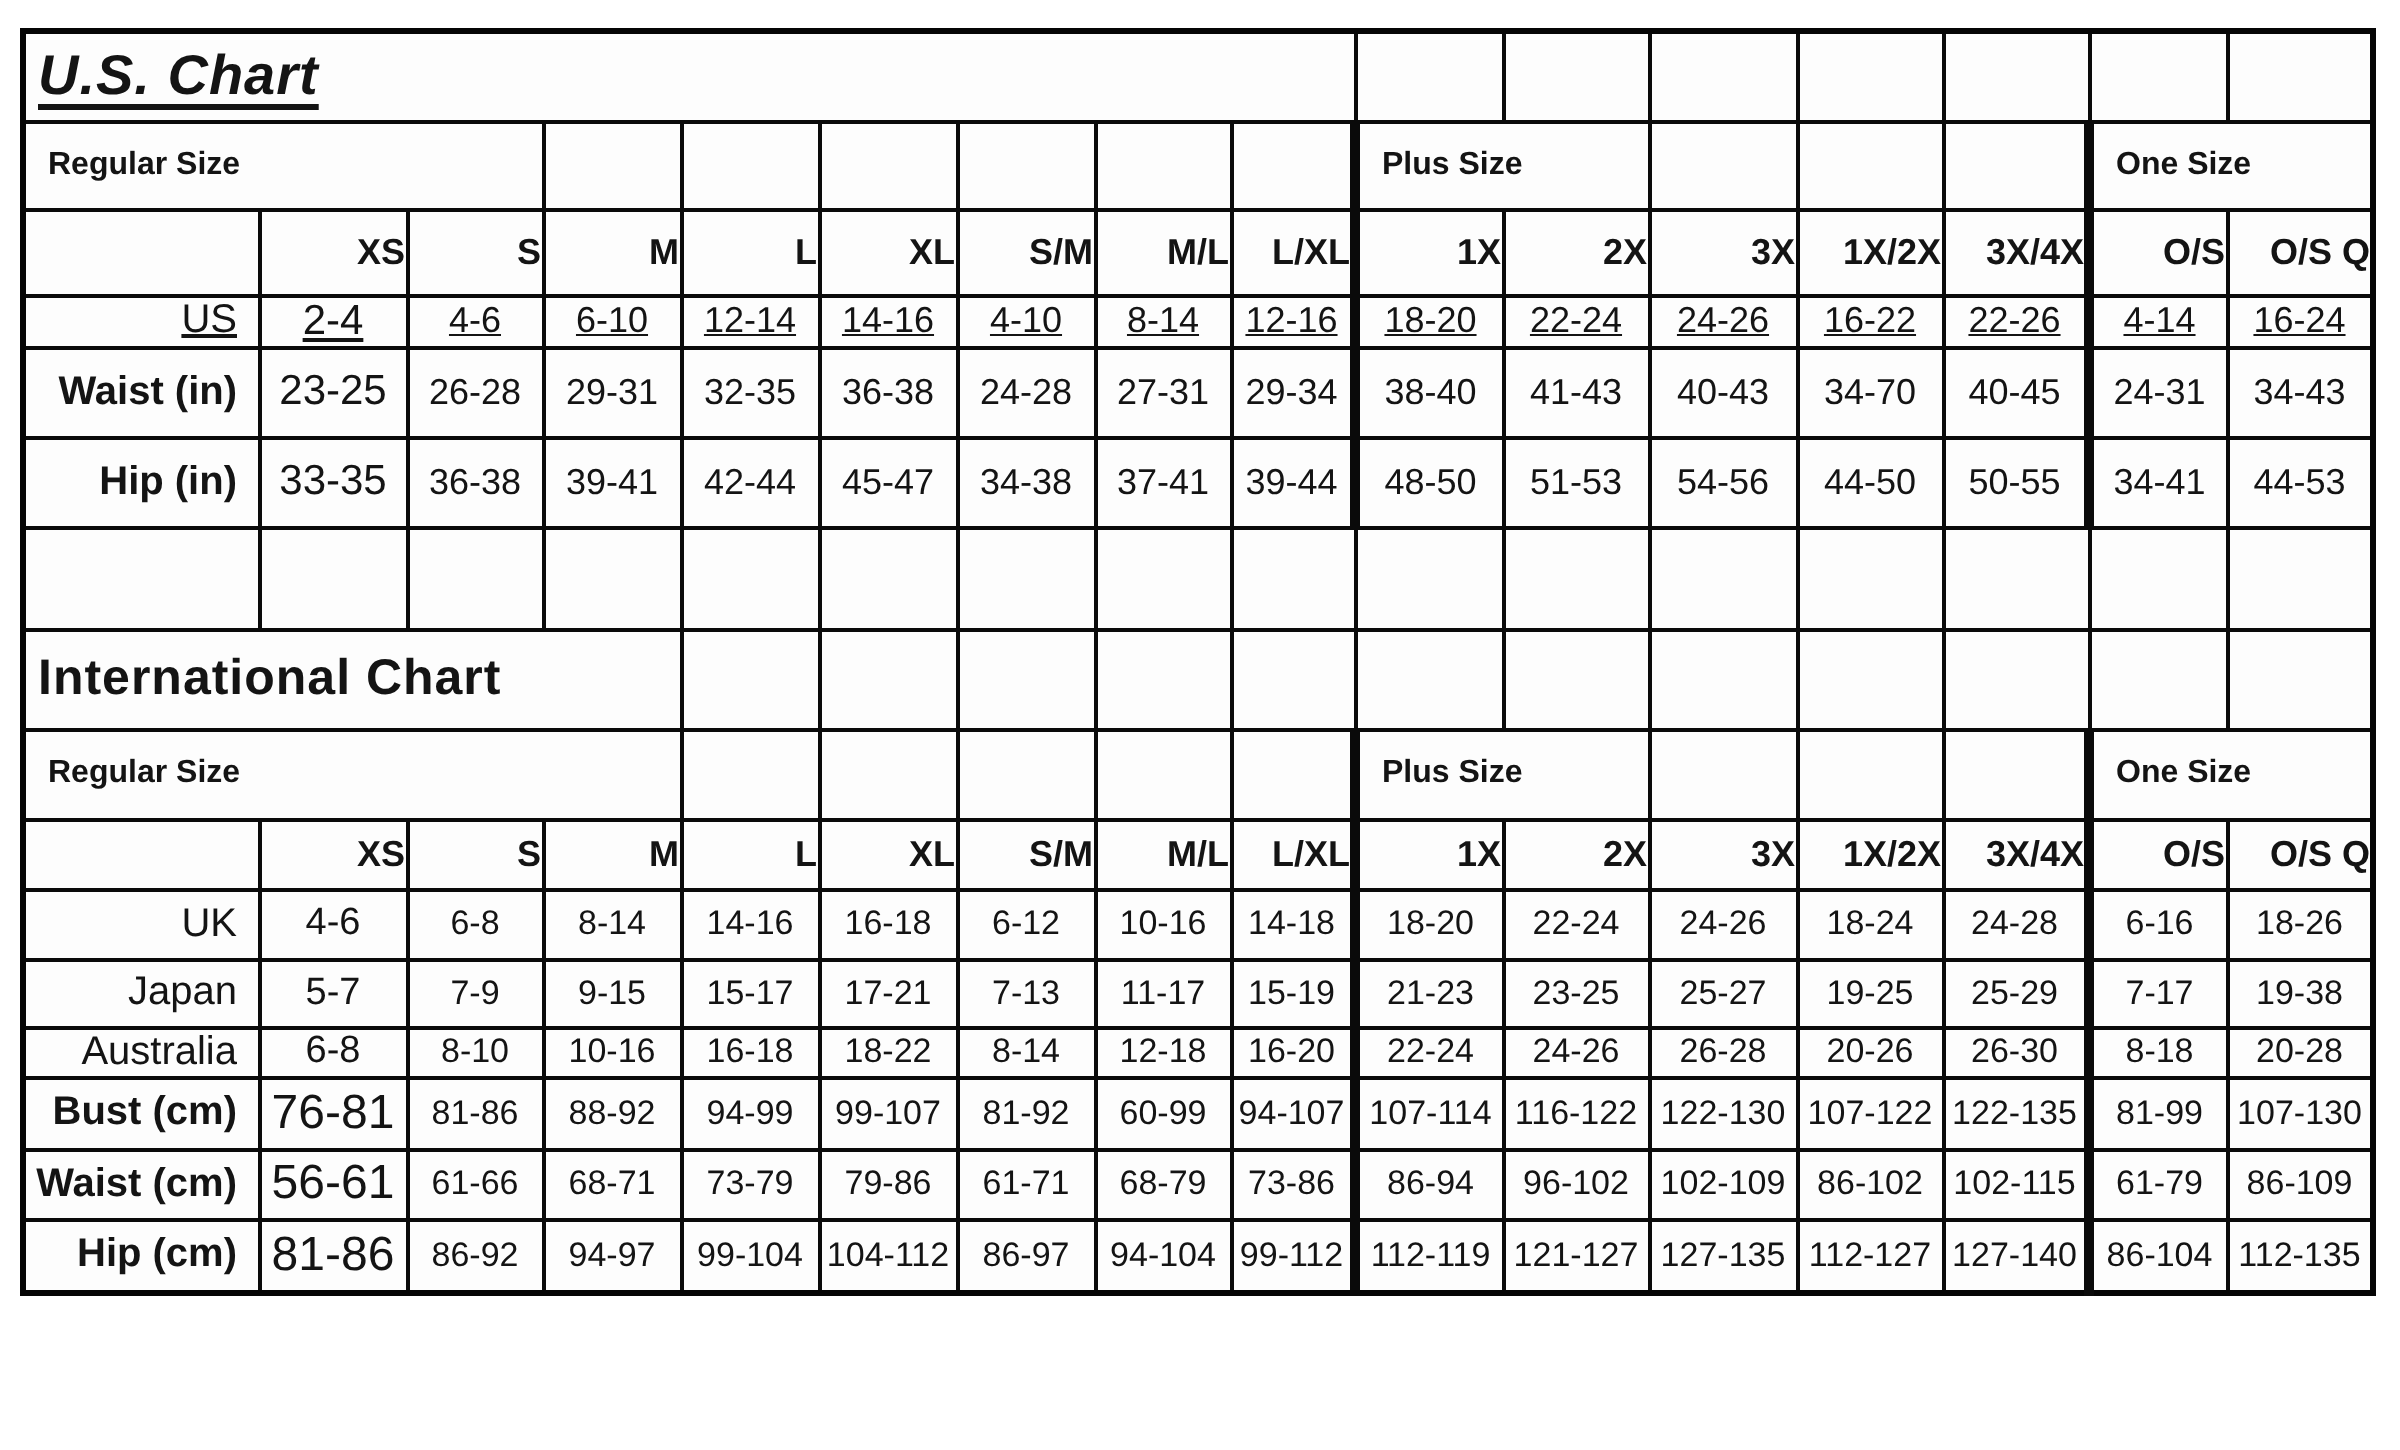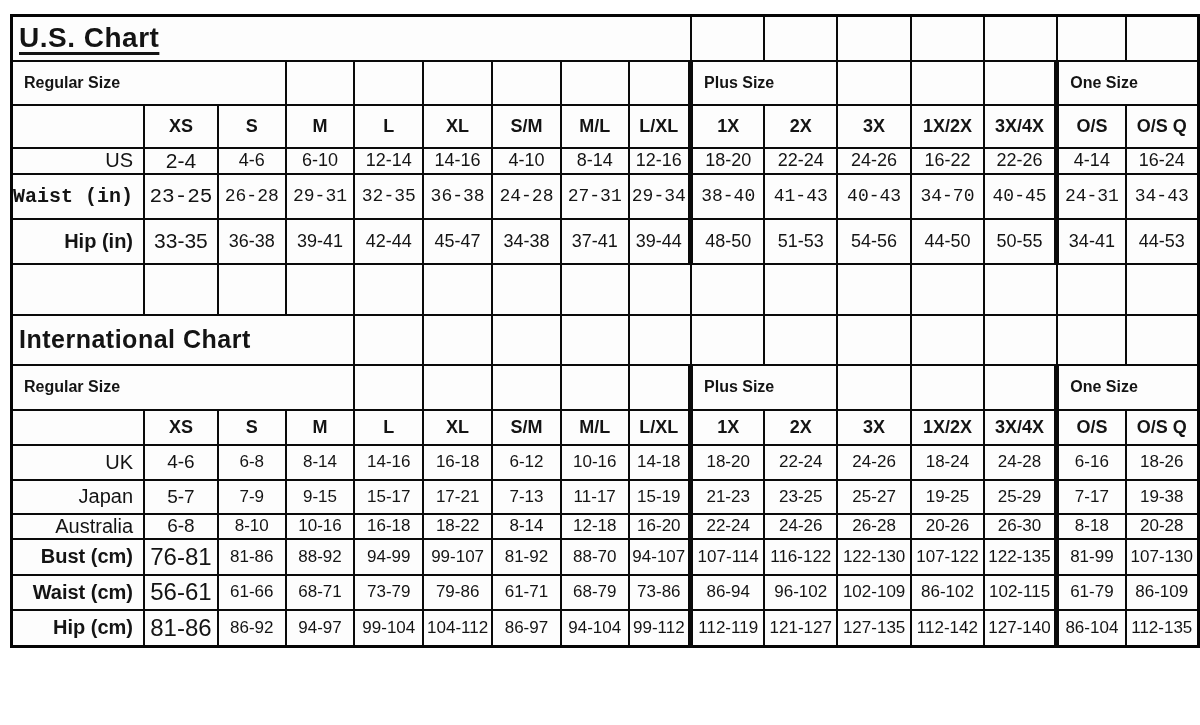--- a/index.html
+++ b/index.html
@@ -19,24 +19,24 @@
   }
   td{
     border:2px solid #0a0a0a;
     overflow:hidden;
     white-space:nowrap;
     vertical-align:middle;
     padding:0;
   }
   td.heavy{border-left-width:5px;}
   td.title{font-weight:bold;font-size:28px;padding-left:6px;letter-spacing:.5px;}
-  td.title-us{text-decoration:underline;text-decoration-thickness:2.5px;text-underline-offset:5px;}
+  td.title-us{text-decoration:underline;text-decoration-thickness:2.5px;text-underline-offset:5px;font-style:italic;}
   td.title-int{font-size:25px;}
   td.group{font-weight:bold;font-size:16px;padding-left:11px;}
-  td.szh{font-weight:bold;font-size:18px;text-align:center;}
+  td.szh{font-weight:bold;font-size:18px;text-align:right;}
   td.lbl{text-align:right;padding-right:10px;font-size:20px;}
   td.lbl.b{font-weight:bold;}
   td.val{text-align:center;font-size:18px;}
   td.val.xs{font-size:21px;}
   tr.intl-data td.val{font-size:17px;}
   tr.intl-data td.val.xs{font-size:19px;}
   tr.intl-data td.val.xs.cm{font-size:24px;}
 </style>
 </head>
 <body>
@@ -97,39 +97,39 @@
           <td class="szh">M/L</td>
           <td class="szh">L/XL</td>
           <td class="szh heavy">1X</td>
           <td class="szh">2X</td>
           <td class="szh">3X</td>
           <td class="szh">1X/2X</td>
           <td class="szh">3X/4X</td>
           <td class="szh heavy">O/S</td>
           <td class="szh">O/S Q</td>
         </tr>
-        <tr class="us-data" style="height: 24px;">
+        <tr class="us-data" style="height: 24px; text-decoration: underline;">
           <td class="lbl">US</td>
           <td class="val xs">2-4</td>
           <td class="val">4-6</td>
           <td class="val">6-10</td>
           <td class="val">12-14</td>
           <td class="val">14-16</td>
           <td class="val">4-10</td>
           <td class="val">8-14</td>
           <td class="val">12-16</td>
           <td class="val heavy">18-20</td>
           <td class="val">22-24</td>
           <td class="val">24-26</td>
           <td class="val">16-22</td>
           <td class="val">22-26</td>
           <td class="val heavy">4-14</td>
           <td class="val">16-24</td>
         </tr>
-        <tr class="us-data" style="height: 45px; font-family: Liberation Mono, monospace;">
+        <tr class="us-data" style="height: 45px;">
           <td class="lbl b">Waist (in)</td>
           <td class="val xs">23-25</td>
           <td class="val">26-28</td>
           <td class="val">29-31</td>
           <td class="val">32-35</td>
           <td class="val">36-38</td>
           <td class="val">24-28</td>
           <td class="val">27-31</td>
           <td class="val">29-34</td>
           <td class="val heavy">38-40</td>
@@ -277,21 +277,21 @@
           <td class="val">20-28</td>
         </tr>
         <tr class="intl-data" style="height: 36px;">
           <td class="lbl b">Bust (cm)</td>
           <td class="val xs cm">76-81</td>
           <td class="val">81-86</td>
           <td class="val">88-92</td>
           <td class="val">94-99</td>
           <td class="val">99-107</td>
           <td class="val">81-92</td>
-          <td class="val">88-70</td>
+          <td class="val">60-99</td>
           <td class="val">94-107</td>
           <td class="val heavy">107-114</td>
           <td class="val">116-122</td>
           <td class="val">122-130</td>
           <td class="val">107-122</td>
           <td class="val">122-135</td>
           <td class="val heavy">81-99</td>
           <td class="val">107-130</td>
         </tr>
         <tr class="intl-data" style="height: 35px;">
@@ -318,20 +318,20 @@
           <td class="val">86-92</td>
           <td class="val">94-97</td>
           <td class="val">99-104</td>
           <td class="val">104-112</td>
           <td class="val">86-97</td>
           <td class="val">94-104</td>
           <td class="val">99-112</td>
           <td class="val heavy">112-119</td>
           <td class="val">121-127</td>
           <td class="val">127-135</td>
-          <td class="val">112-142</td>
+          <td class="val">112-127</td>
           <td class="val">127-140</td>
           <td class="val heavy">86-104</td>
           <td class="val">112-135</td>
         </tr>
       </tbody>
   </table>
 </div>
 
 </body></html>

